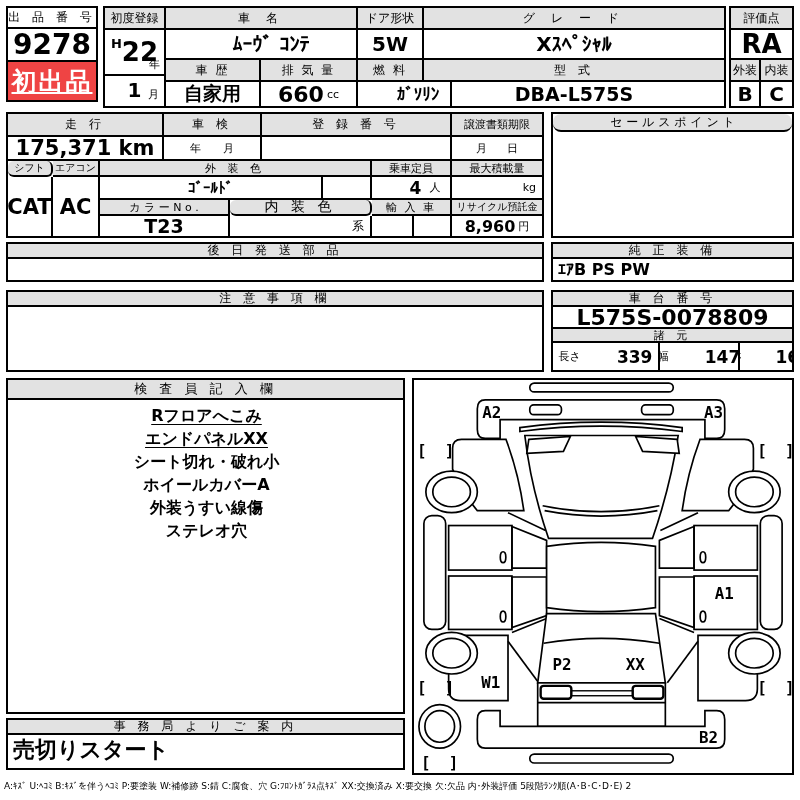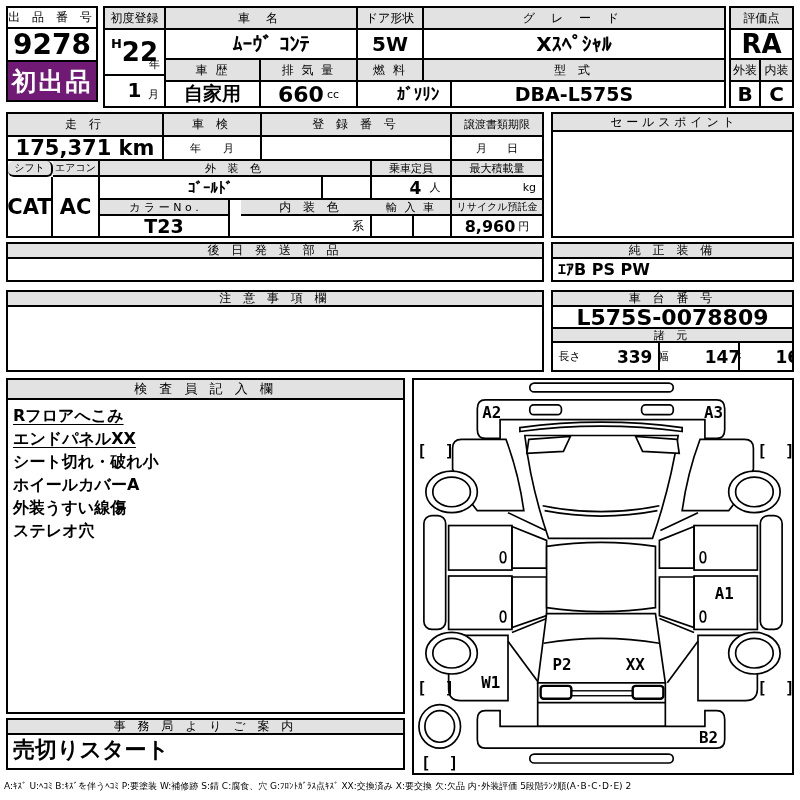--- a/index.html
+++ b/index.html
@@ -10,23 +10,23 @@
         justify-content:center;overflow:hidden;white-space:nowrap;}
   .br{border-right:2px solid #000;}
   .bb{border-bottom:2px solid #000;}
   .hdr{background:#e2e2e2;font-size:12px;font-weight:normal;}.sp2{letter-spacing:2px;}.sp4{letter-spacing:4px;}.sp6{letter-spacing:6px;}
   .v{font-weight:bold;}
   .f28{font-size:28px;}.f26{font-size:26px;}.f21{font-size:21px;}.f20{font-size:20px;}
   .f19{font-size:19px;}.f18{font-size:22px;}.f17{font-size:17px;margin-left:28px;}.f16{font-size:16px;}
   .f15{font-size:15px;}.f11{font-size:11px;font-weight:normal;}
   .left{justify-content:flex-start;padding-left:5px;}
   .right{justify-content:flex-end;padding-right:6px;}
-  .badge{background:#701a75;color:#fff;font-size:25px;font-weight:bold;letter-spacing:2px;}
+  .badge{background:#ef4444;color:#fff;font-size:25px;font-weight:bold;letter-spacing:2px;text-decoration:underline;}
   .unit{font-size:11px;font-weight:normal;margin-left:3px;}
-  .insp-line{font-size:16px;font-weight:bold;line-height:23px;padding-left:3px;}
+  .insp-line{font-size:16px;font-weight:bold;line-height:23px;padding-left:3px;text-align:center;}
   .insp-line.u{text-decoration:underline;text-underline-offset:3px;}
   .legend{position:absolute;left:4px;top:780px;width:794px;font-size:9px;white-space:nowrap;}
   svg text{font-family:"DejaVu Sans Mono",monospace;}
   svg .marker{font-size:16px;font-weight:bold;}
   svg .bracket{font-size:16px;font-weight:bold;}
   svg path,svg rect,svg ellipse,svg line{stroke:#000;stroke-width:1.7;fill:none;}
   svg .w{fill:#fff;}
 </style>
 </head>
 <body>
@@ -108,36 +108,36 @@
     <div class="cell br v f21" style="left:45px;top:63px;width:47px;height:59px;">AC</div>
     <div class="cell br bb v f15" style="left:92px;top:63px;width:223px;height:23px;">ｺﾞｰﾙﾄﾞ</div>
     <div class="cell br bb" style="left:315px;top:63px;width:49px;height:23px;"></div>
     <div class="cell br bb" style="left:364px;top:63px;width:80px;height:23px;">
       <span class="v f17">4</span>
       <span class="unit" style="margin-left:8px;">人</span>
     </div>
     <div class="cell bb right f11" style="left:444px;top:63px;width:90px;height:23px;">kg</div>
 
     <div class="cell br bb hdr" style="left:92px;top:86px;width:130px;height:16px;font-size:11px;">カ ラ ー N o .</div>
-    <div class="cell br bb hdr sp4" style="left:233px;top:86px;width:142px;height:16px;font-size:12px;">内 装 色</div>
+    <div class="cell br bb hdr sp4" style="left:222px;top:86px;width:142px;height:16px;font-size:14px;border-radius:6px;">内 装 色</div>
     <div class="cell br bb hdr sp2" style="left:364px;top:86px;width:80px;height:16px;font-size:11px;">輸 入 車</div>
     <div class="cell bb hdr" style="left:444px;top:86px;width:90px;height:16px;font-size:10px;">リサイクル預託金</div>
 
     <div class="cell br v f19" style="left:92px;top:102px;width:130px;height:20px;">T23</div>
     <div class="cell br right" style="left:222px;top:102px;width:142px;height:20px;font-size:12px;">系</div>
     <div class="cell br" style="left:364px;top:102px;width:42px;height:20px;"></div>
     <div class="cell br" style="left:406px;top:102px;width:38px;height:20px;"></div>
     <div class="cell" style="left:444px;top:102px;width:90px;height:20px;">
       <span class="v f16">8,960</span>
       <span class="unit">円</span>
     </div>
   </div>
 
   <div class="blk" style="left:551px;top:112px;width:243px;height:126px;">
-    <div class="cell bb hdr" style="left:0;top:0;width:239px;height:18px;font-size:12px;">セ ー ル ス ポ イ ン ト</div>
+    <div class="cell bb hdr" style="left:0;top:0;width:239px;height:18px;font-size:12px;border-radius:8px;">セ ー ル ス ポ イ ン ト</div>
     <div class="cell" style="left:0;top:18px;width:239px;height:104px;"></div>
   </div>
 
   <div class="blk" style="left:6px;top:242px;width:538px;height:40px;">
     <div class="cell bb hdr sp4" style="left:0;top:0;width:534px;height:15px;font-size:12px;">後 日 発 送 部 品</div>
     <div class="cell left" style="left:0;top:15px;width:534px;height:21px;"></div>
   </div>
 
   <div class="blk" style="left:551px;top:242px;width:243px;height:40px;text-align:center;">
     <div class="cell bb hdr sp4" style="left:0;top:0;width:239px;height:15px;font-size:12px;">純 正 装 備</div>

